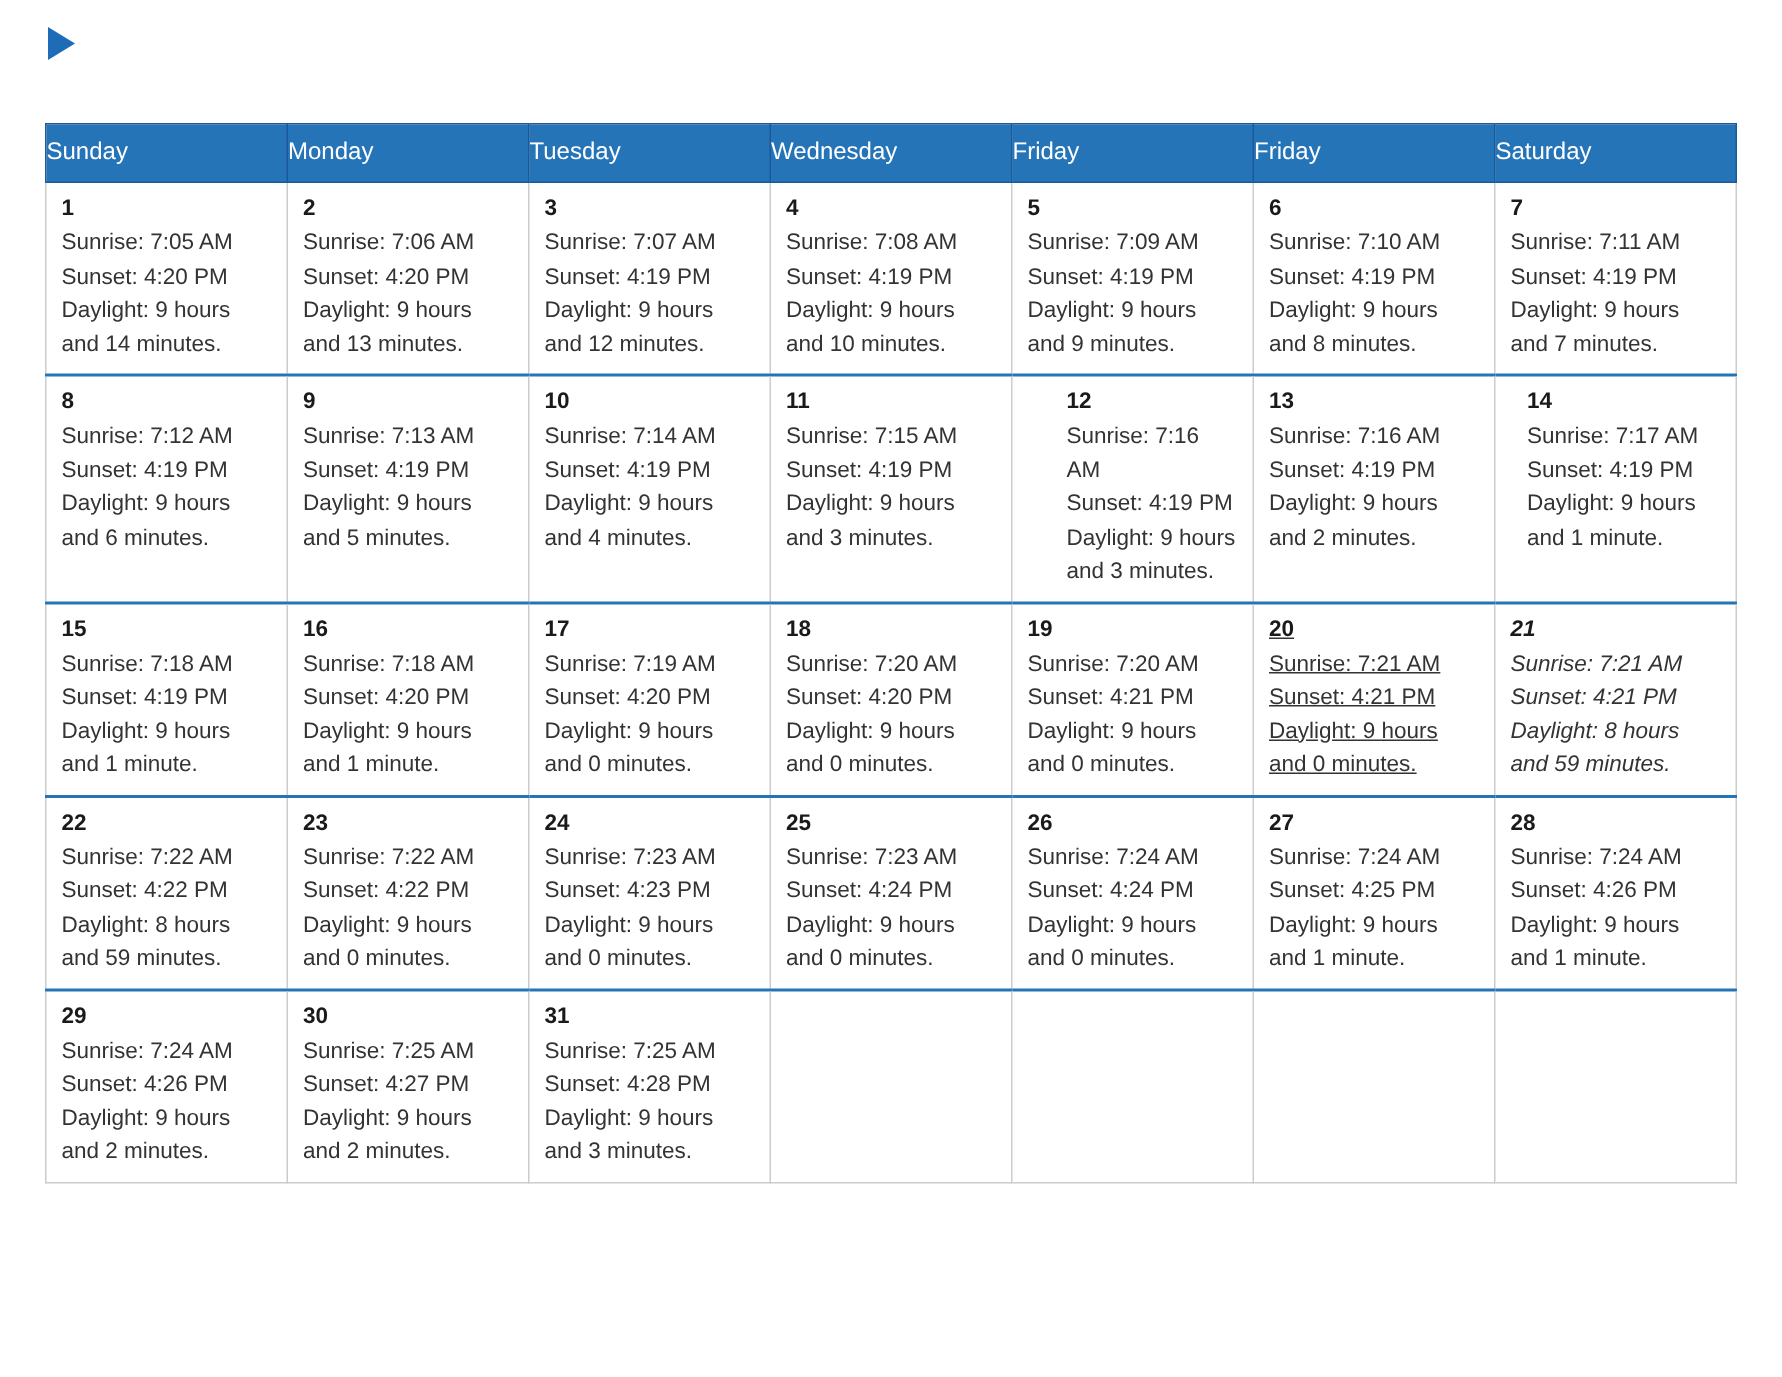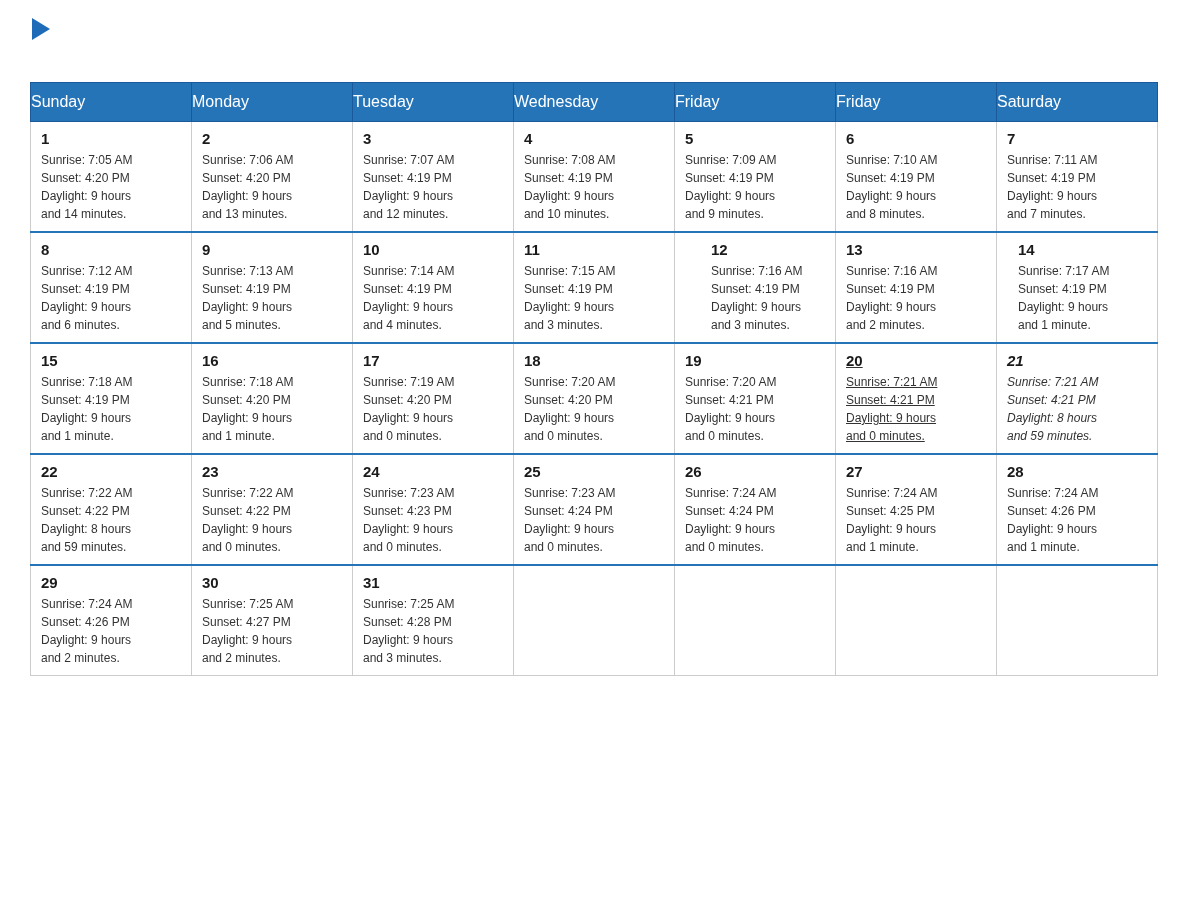--- a/index.html
+++ b/index.html
@@ -77,21 +77,21 @@
       border-bottom: 1px solid #ccc;
     }
     .day-number {
       font-size: 15px;
       font-weight: bold;
       color: #1a1a1a;
       display: block;
       margin-bottom: 4px;
     }
     .day-info {
-      font-size: 12px;
+      font-size: 15px;
       line-height: 1.5;
       color: #333;
     }
     .empty-cell {
       background: #fff;
     }
   </style>
 </head>
 <body>
 

